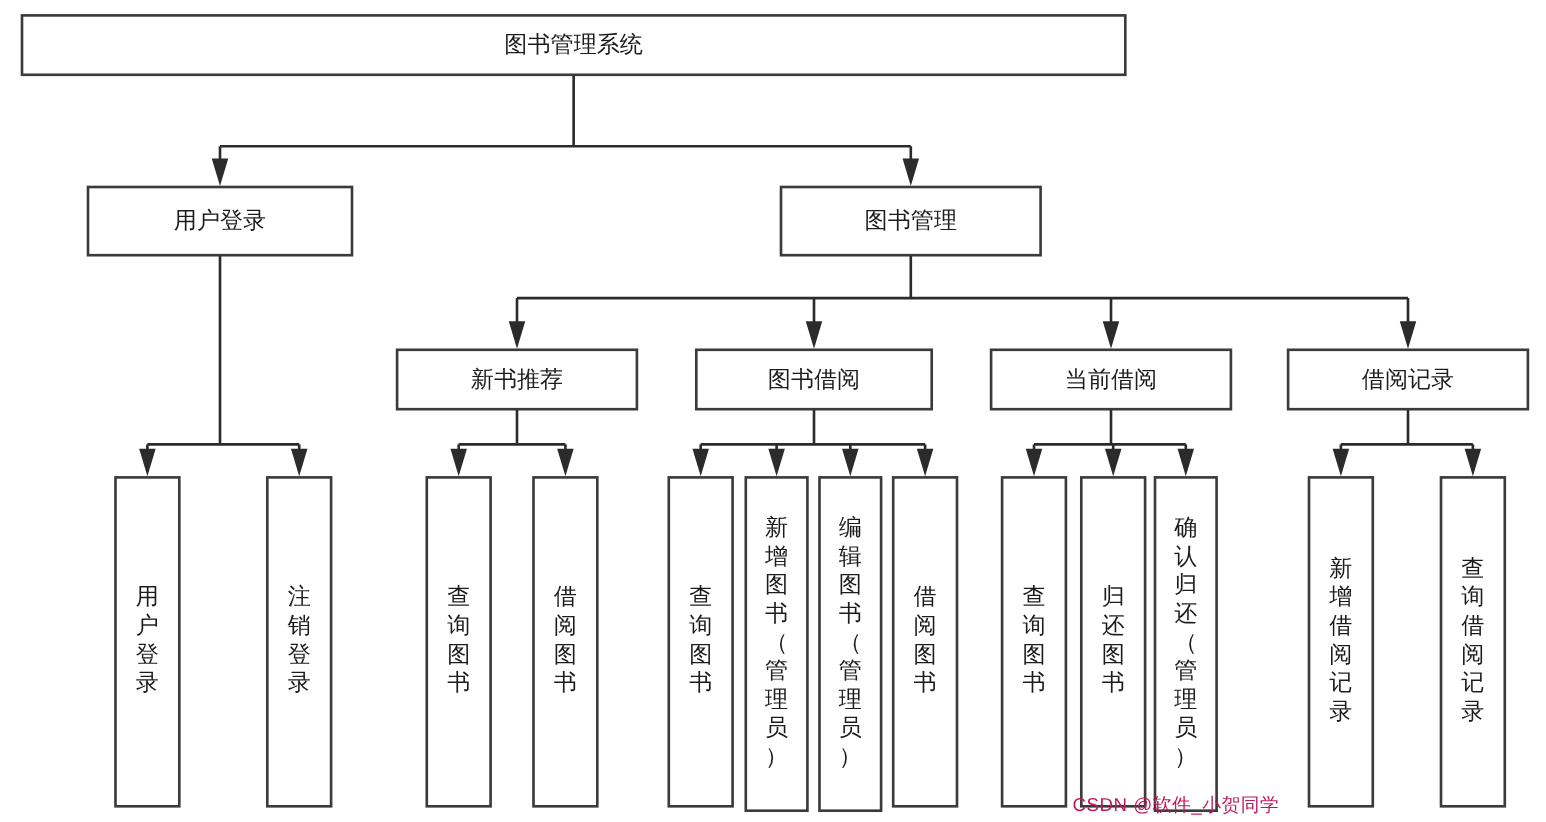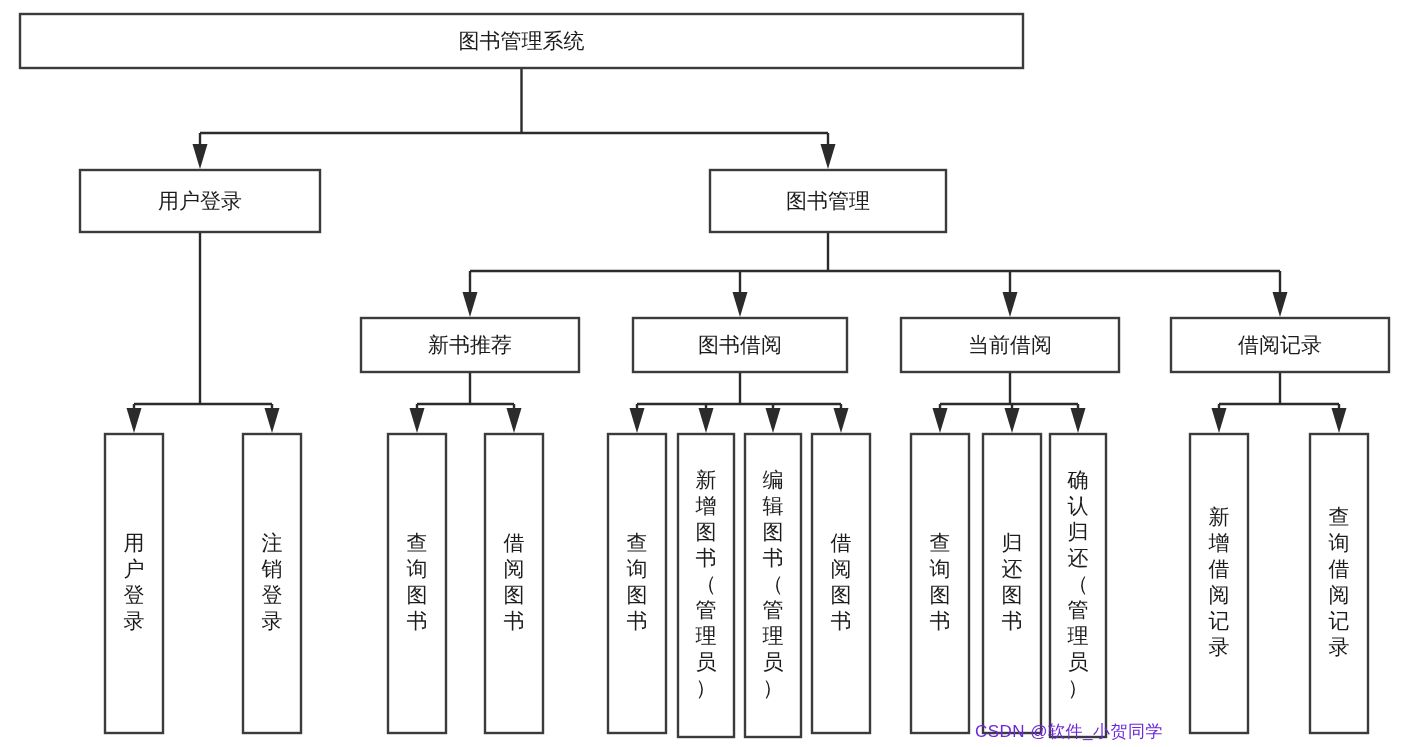--- a/index.html
+++ b/index.html
@@ -53,21 +53,21 @@
     font-family: "Liberation Sans", "DejaVu Sans", sans-serif;
     font-size: 21px;
     text-anchor: middle;
   }
   .watermark {
     position: absolute;
     right: 8px;
     bottom: 4px;
     font-family: "Liberation Sans", "DejaVu Sans", sans-serif;
     font-size: 17px;
-    color: #6d28d9;
+    color: #be185d;
     letter-spacing: 0.5px;
     white-space: nowrap;
     user-select: none;
   }
 </style>
 </head>
 <body>
 
 <div id="diagram-root">
   <svg class="diagram-canvas" viewBox="0 0 1405 747">

